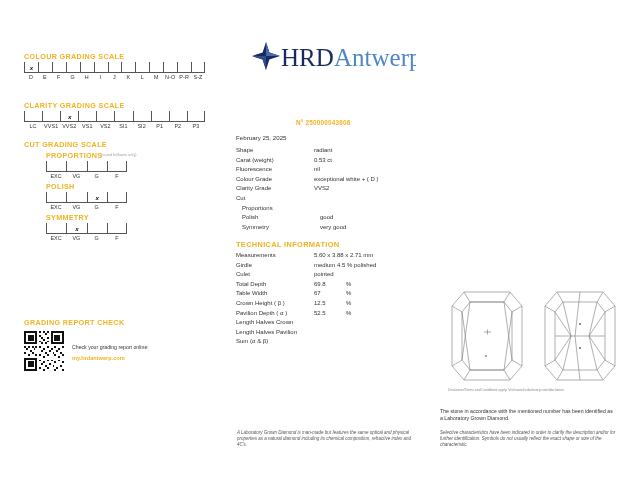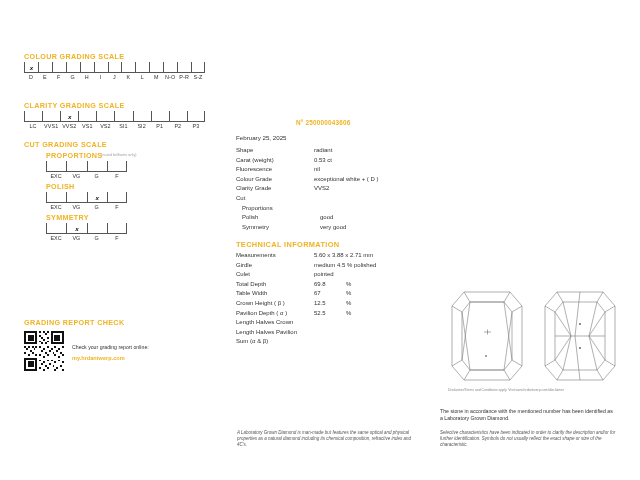--- a/index.html
+++ b/index.html
@@ -174,20 +174,31 @@
     line-height: 4.6px;
     color: #8a8a8a;
     width: 120px;
   }
 </style>
 </head>
 <body>
 
 <div class="page">
 
+  <div class="diagram" style="left:251px; top:40px;">
+    <svg width="165" height="34" viewBox="0 0 165 34">
+      <g>
+        <path d="M15 2 L18.4 12.6 L29 16 L18.4 19.4 L15 30 L11.6 19.4 L1 16 L11.6 12.6 Z" fill="#1b2a5e"></path>
+        <path d="M15 2 L18.4 12.6 L29 16 L15 16 Z" fill="#3f6cae"></path>
+        <path d="M15 30 L11.6 19.4 L1 16 L15 16 Z" fill="#2e4e8a"></path>
+      </g>
+      <text x="30" y="26" font-family="Liberation Serif, serif" font-size="25" fill="#1b2a5e">HRD</text>
+      <text x="83" y="26" font-family="Liberation Serif, serif" font-size="25" fill="#4f86c6">Antwerp</text>
+    </svg>
+  </div>
 
   <div class="sec-title" style="position:absolute; left:24px; top:52px;">COLOUR GRADING SCALE</div>
   <div class="scale-wrap" id="colour-scale" style="left:24px; top:62px; width:181px;">
     <div class="scale-bar">
         <div class="scale-cell" style="width: 7.69231%;">
           <span class="mark">x</span>
         </div>
         <div class="scale-cell" style="width: 7.69231%;"></div>
         <div class="scale-cell" style="width: 7.69231%;"></div>
         <div class="scale-cell" style="width: 7.69231%;"></div>

